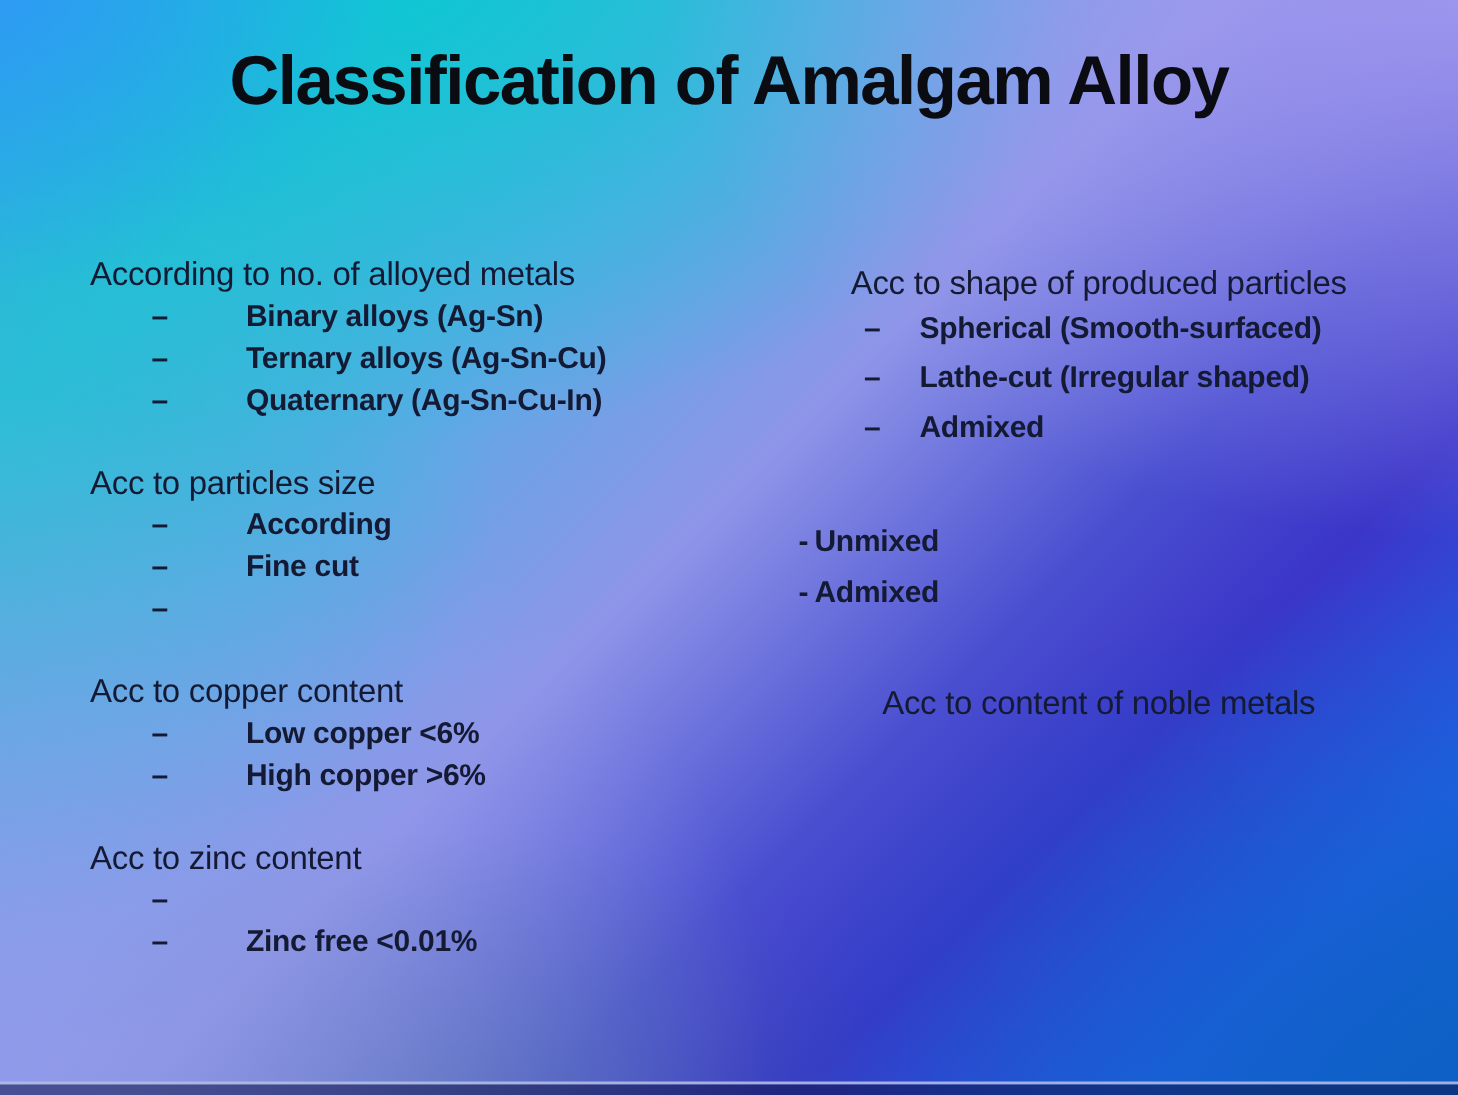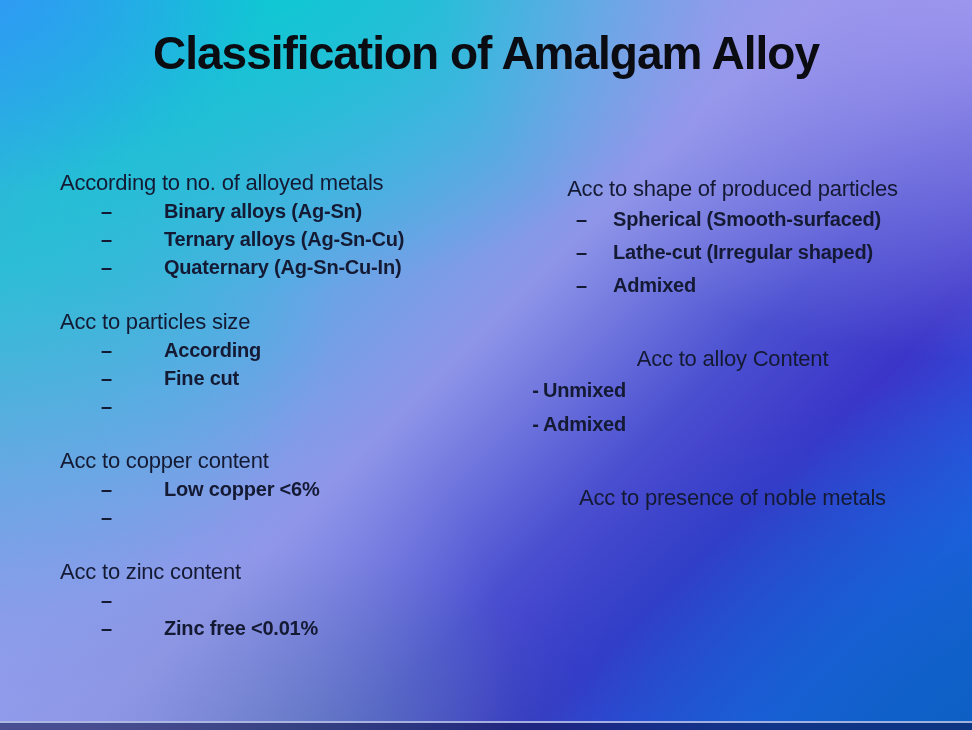--- a/index.html
+++ b/index.html
@@ -121,20 +121,21 @@
 
     <div class="sec">
       <h2>Acc to copper content</h2>
       <ul>
         <li>
             <span class="dash">–</span>
             <span class="txt">Low copper &lt;6%</span>
           </li>
         <li>
             <span class="dash">–</span>
+            <span class="txt">High copper &gt;6%</span>
           </li>
       </ul>
     </div>
 
     <div class="sec">
       <h2>Acc to zinc content</h2>
       <ul>
         <li>
             <span class="dash">–</span>
           </li>
@@ -161,35 +162,34 @@
             <span class="txt">Lathe-cut (Irregular shaped)</span>
           </li>
         <li>
             <span class="dash">–</span>
             <span class="txt">Admixed</span>
           </li>
       </ul>
     </div>
 
     <div class="sec">
-      <h2>Acc to alloy Content</h2>
       <ul>
         <li class="compact">
             <span class="dash-c">-</span>
             <span class="txt">Unmixed</span>
           </li>
         <li class="compact">
             <span class="dash-c">-</span>
             <span class="txt">Admixed</span>
           </li>
       </ul>
     </div>
 
     <div class="sec">
-      <h2>Acc to presence of noble metals</h2>
+      <h2>Acc to content of noble metals</h2>
     </div>
 
   </section>
 
   <div class="bottom-highlight"></div>
   <div class="bottom-bar"></div>
 
 </main>
 
 </body></html>

